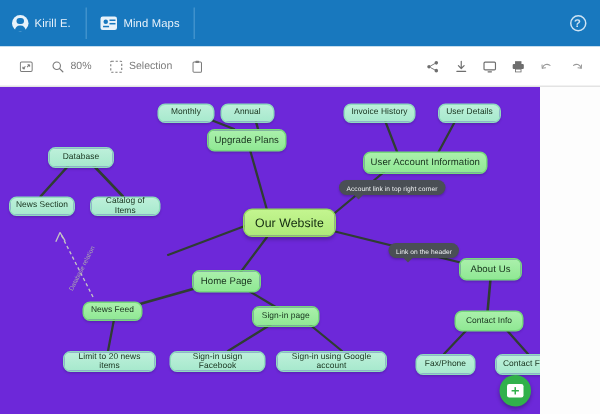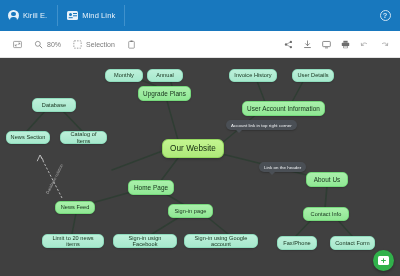--- a/index.html
+++ b/index.html
@@ -81,22 +81,22 @@
   }
   .tool svg { display:block; }
   .tl-spacer { flex:1 1 auto; }
   .icbtn {
     width:19px; height:27px;
     display:flex; align-items:center; justify-content:center;
   }
 
   
   .canvas {
-    position:absolute; left:0; top:58px; width:400px; height:218px;
-    background:#404040;
+    position:absolute; left:0; top:58px; width:360px; height:218px;
+    background:#6d28d9;
     overflow:hidden;
   }
   .canvas svg.links { position:absolute; left:0; top:0; width:400px; height:218px; }
 
   
   .node {
     position:absolute;
     display:flex; align-items:center; justify-content:center;
     text-align:center;
     border-radius:5px;
@@ -170,21 +170,21 @@
 
     <div class="tb-item user">
       <span class="av-icon"></span>
       <span>Kirill E.</span>
     </div>
 
     <div class="tb-sep"></div>
 
     <div class="tb-item">
       <span class="card-icon"></span>
-      <span>Mind Link</span>
+      <span>Mind Maps</span>
     </div>
 
     <div class="tb-sep"></div>
 
 
     <div class="tb-spacer"></div>
 
     <div class="tb-help">
       <span class="circ-icon">?</span>
     </div>

